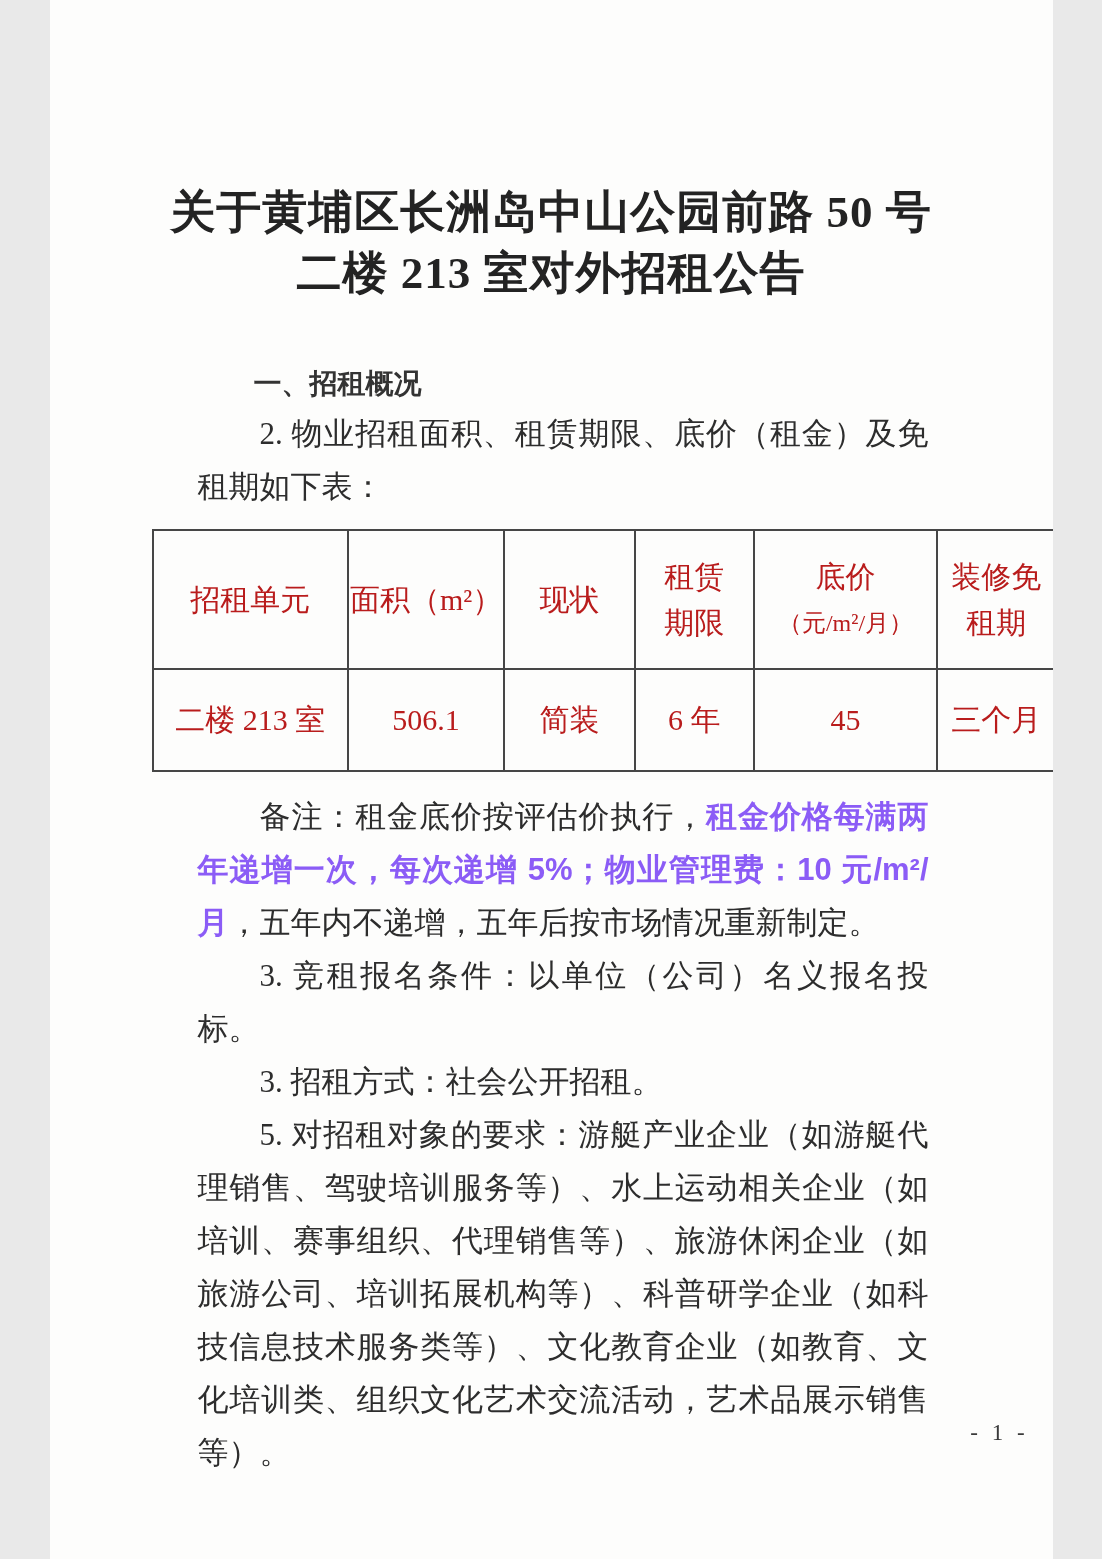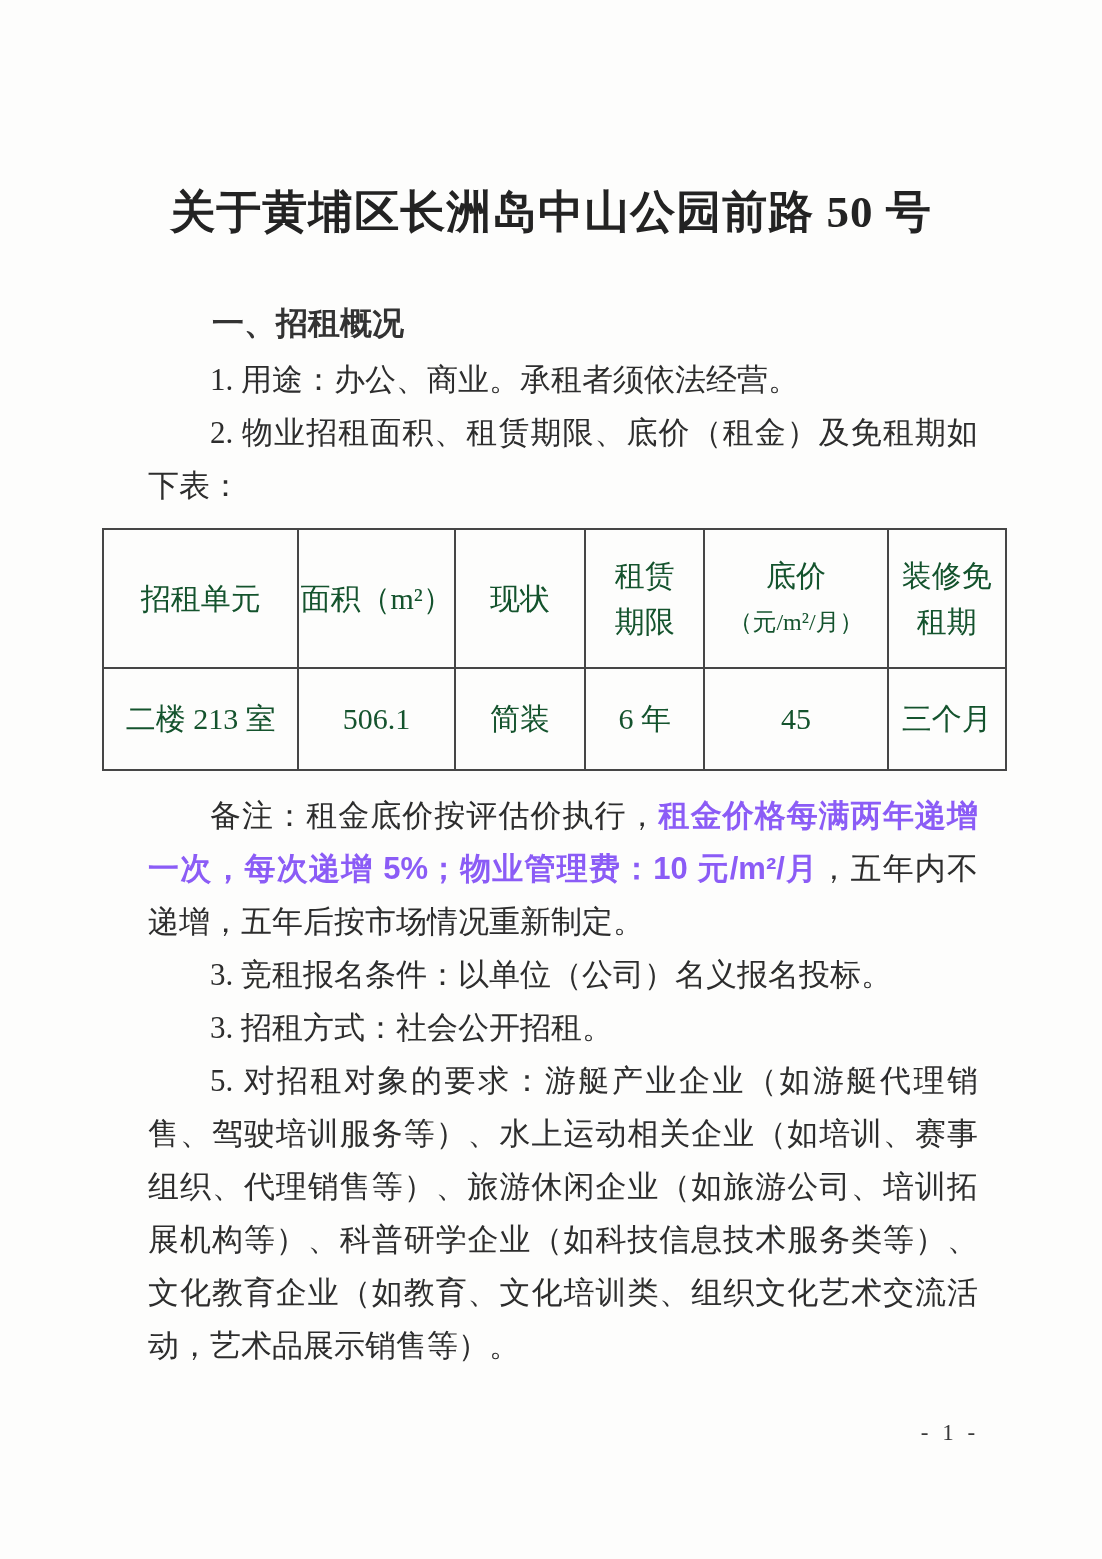--- a/index.html
+++ b/index.html
@@ -2,21 +2,21 @@
 <html lang="zh"><head>
 <meta charset="utf-8">
 <style>
   html, body {
     margin: 0;
     padding: 0;
     background: #e9e9e9;
   }
   .page {
     position: relative;
-    width: 1102px;
+    width: 1003px;
     height: 1559px;
     margin: 0 auto;
     background: #fdfdfc;
     color: #2d2d2d;
     font-family: "Liberation Serif", "DejaVu Serif", serif;
     overflow: hidden;
   }
   
   .title {
     margin: 0;
@@ -30,21 +30,21 @@
   }
   .title .title-line { display: block; }
   
   .content {
     margin-left: 148px;
     margin-right: 124px;   
   }
   .heading {
     margin: 57px 0 0 0;
     font-family: "Liberation Sans", "DejaVu Sans", sans-serif;
-    font-size: 32px;
+    font-size: 28px;
     font-weight: bold;
     color: #333333;
     text-indent: 2em;
     line-height: 46px;
   }
   .para {
     margin: 0;
     font-size: 31px;
     line-height: 53px;
     text-align: justify;
@@ -57,21 +57,21 @@
     font-weight: bold;
     color: #8b5cf6;
   }
   
   .rent-table {
     border-collapse: collapse;
     table-layout: fixed;
     margin: 16px 0 0 -46px;   
     width: 905px;
     font-size: 30px;
-    color: #14532d;
+    color: #b91c1c;
   }
   .rent-table td, .rent-table th {
     border: 2px solid #464646;
     text-align: center;
     vertical-align: middle;
     font-weight: normal;
     padding: 0;
   }
   .rent-table thead td { height: 137px; line-height: 46px; }
   .rent-table tbody td { height: 100px; }
@@ -90,27 +90,27 @@
     color: #3a3a3a;
   }
 </style>
 </head>
 <body>
 
 <div class="page">
 
   <h1 class="title">
     <span class="title-line">关于黄埔区长洲岛中山公园前路 50 号</span>
+    <span class="title-line">二楼 213 室对外招租公告</span>
   </h1>
 
   <div class="content">
 
     <h2 class="heading">一、招租概况</h2>
 
-    <p class="para first-after-heading">1. 用途：办公、商业。承租者须依法经营。</p>
     <p class="para">2. 物业招租面积、租赁期限、底价（租金）及免租期如下表：</p>
 
     <table class="rent-table">
       <colgroup>
         <col style="width:195px">
         <col style="width:156px">
         <col style="width:130px">
         <col style="width:119px">
         <col style="width:183px">
         <col style="width:118px">

